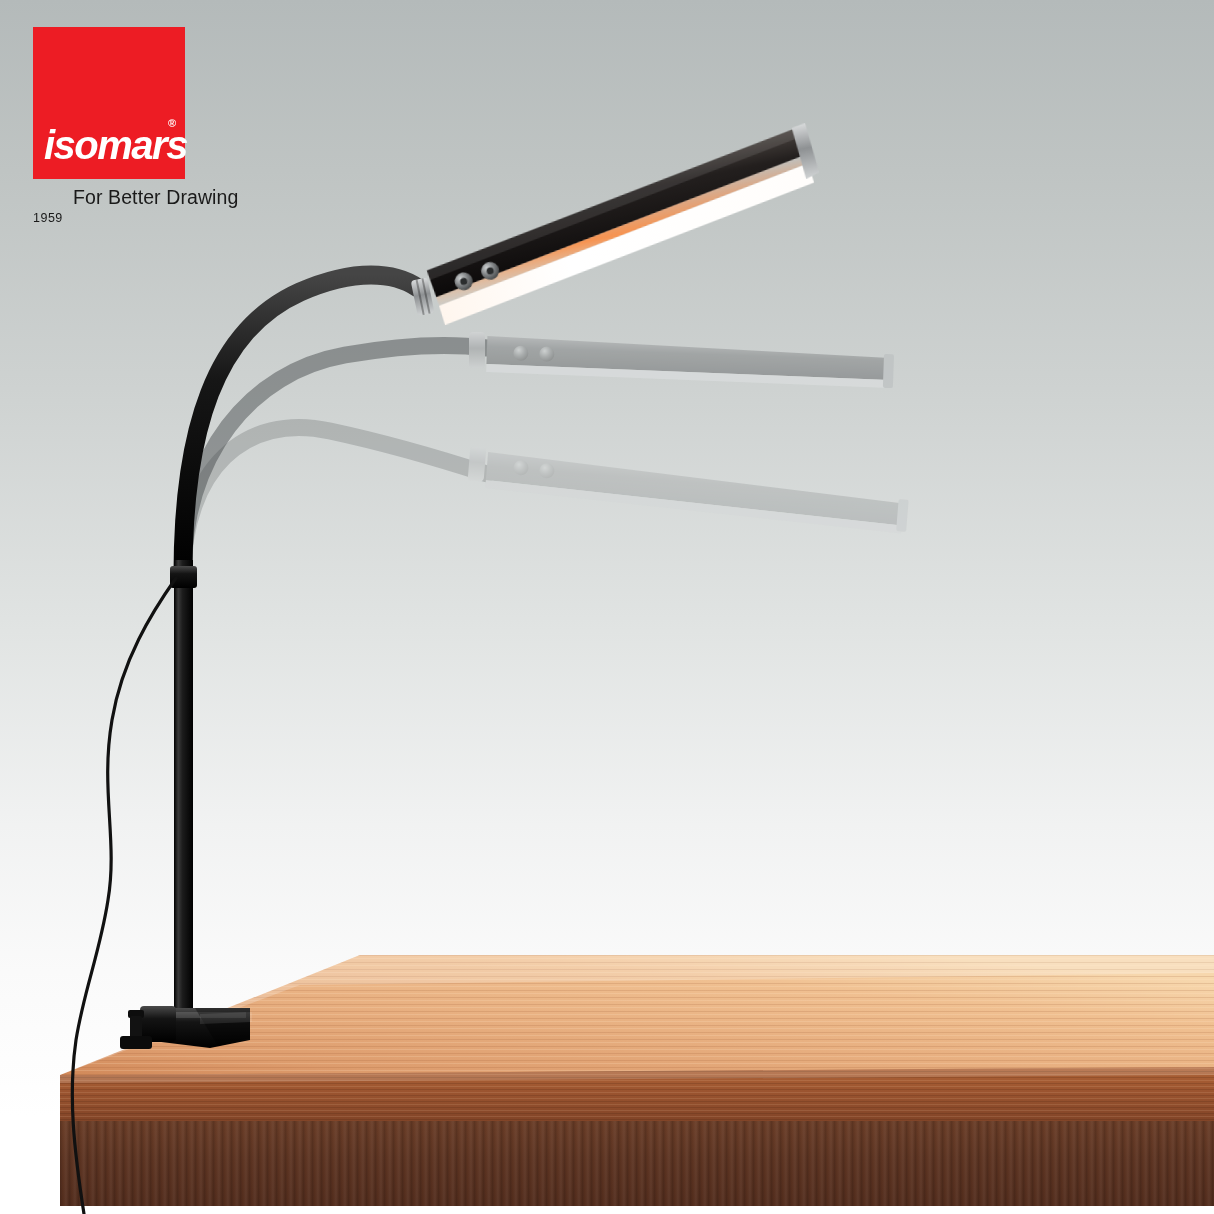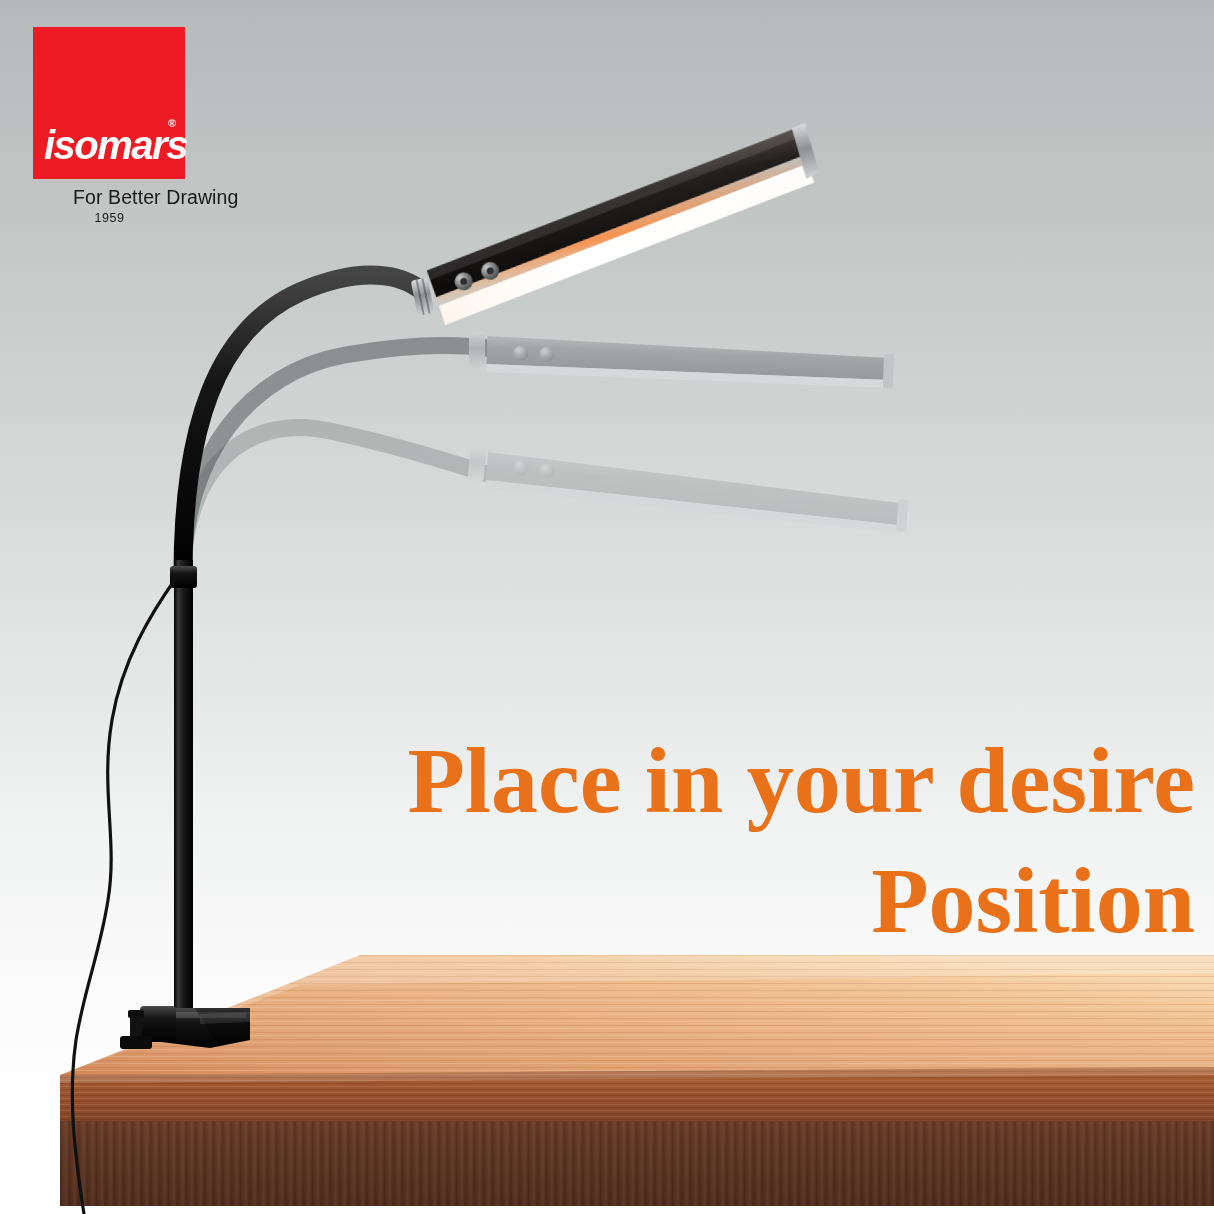--- a/index.html
+++ b/index.html
@@ -28,21 +28,21 @@
   }
   #logo .regmark{
     position:absolute;right:9px;bottom:50px;color:#ffffff;
     font-size:11px;font-weight:bold;line-height:1;
   }
   #logo .tagline{
     margin-top:7px;color:#1a1a1a;font-size:19.5px;
     letter-spacing:0.1px;white-space:nowrap;margin-left:40px;
   }
   #logo .year{
-    margin-top:2px;text-align:center;color:#1a1a1a;
+    margin-top:2px;text-align:left;color:#1a1a1a;
     font-size:12.5px;padding-right:3px;letter-spacing:0.5px;
   }
 
   
   #headline{
     position:absolute;left:0;top:720px;width:1195px;
     color:var(--accent,#e8711a);
     font-family:"Liberation Serif",serif;
     font-weight:bold;
     font-size:94px;line-height:1.28;
@@ -237,18 +237,14 @@
 
   <div id="logo">
     <div class="redbox">
       <span class="wordmark">isomars</span>
       <span class="regmark">®</span>
     </div>
     <div class="tagline">For Better Drawing</div>
     <div class="year">1959</div>
   </div>
 
-  <div id="headline">
-    <span class="l1">Place in your desire</span>
-    <span class="l2">Position</span>
-  </div>
 
 </div>
 
 </body></html>

